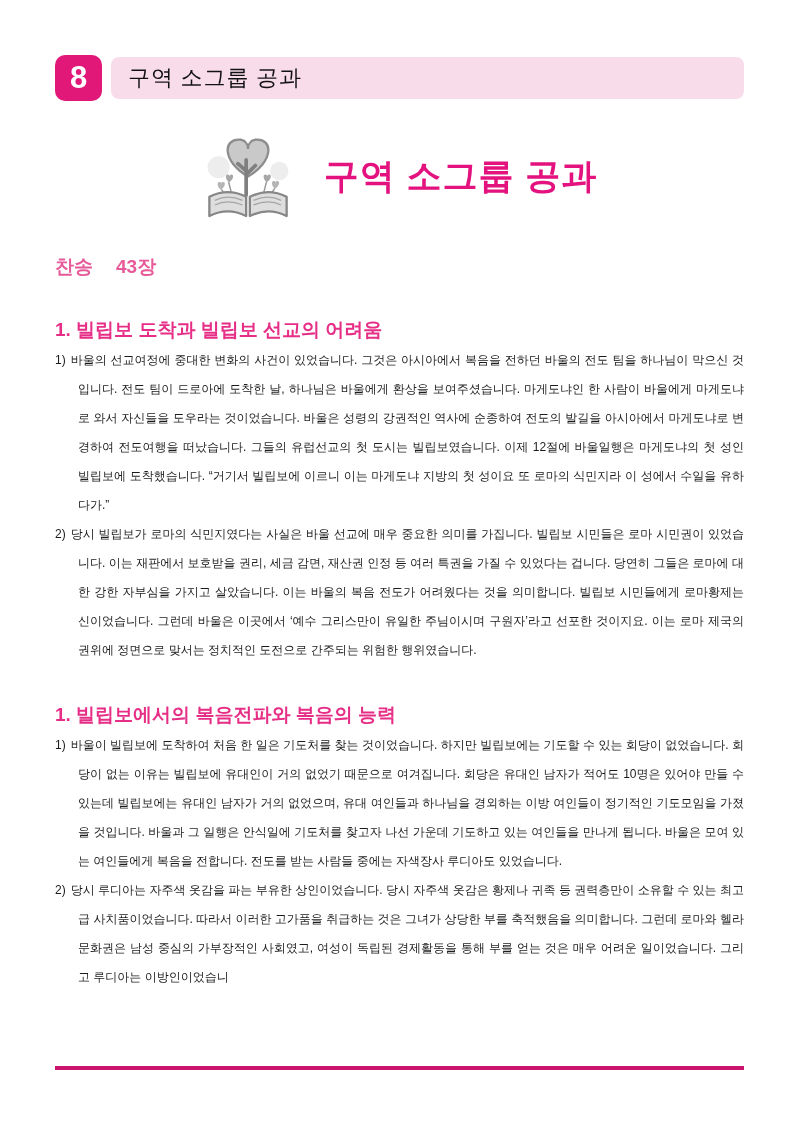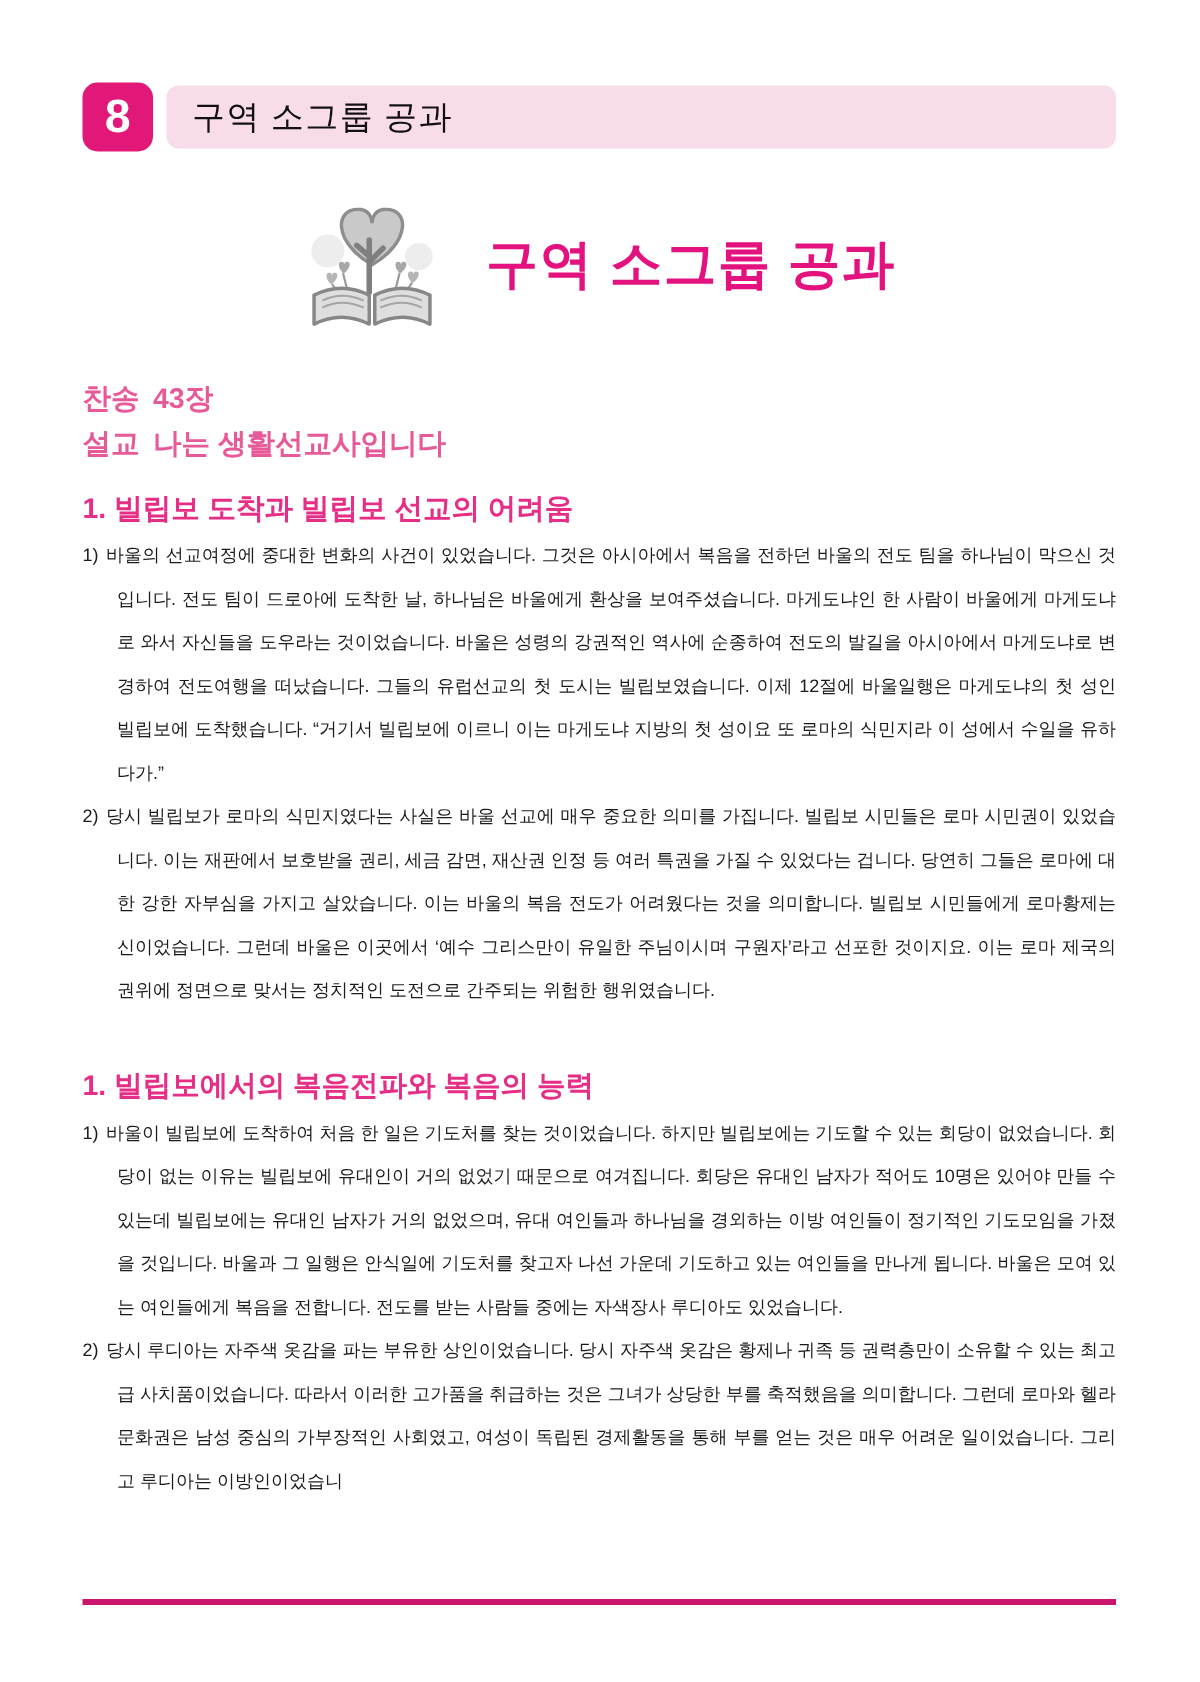--- a/index.html
+++ b/index.html
@@ -69,30 +69,30 @@
     color: #e3127e;
     font-size: 35px;
     font-weight: 800;
     letter-spacing: 1px;
   }
 
   
   .info-block { margin-top: 27px; }
   .info-row {
     display: flex;
-    gap: 9px;
+    gap: 23px;
     font-size: 19px;
     font-weight: bold;
     color: #e75a99;
     line-height: 30px;
   }
   .info-label { flex: 0 0 auto; }
 
   
-  .section-1 { margin-top: 15px; }
+  .section-1 { margin-top: 35px; }
   .section-2 { margin-top: 37px; }
   .section-heading {
     color: #e62e87;
     font-size: 19px;
     font-weight: bold;
     line-height: 26px;
     margin-bottom: 3px;
   }
   .para {
     font-size: 12px;
@@ -151,24 +151,20 @@
       </svg>
     </span>
     <span class="lesson-title">구역 소그룹 공과</span>
   </div>
 
   <div class="info-block">
     <div class="info-row">
       <span class="info-label">찬송</span>
       <span class="info-value">43장</span>
     </div>
-    <div class="info-row">
-      <span class="info-label">설교</span>
-      <span class="info-value">나는 생활선교사입니다</span>
-    </div>
   </div>
 
   <div class="section-1">
     <div class="section-heading">1. 빌립보 도착과 빌립보 선교의 어려움</div>
     <div class="para">
       <span class="para-marker">1)</span><span>바울의 선교여정에 중대한 변화의 사건이 있었습니다. 그것은 아시아에서 복음을 전하던 바울의 전도 팀을 하나님이 막으신 것입니다. 전도 팀이 드로아에 도착한 날, 하나님은 바울에게 환상을 보여주셨습니다. 마게도냐인 한 사람이 바울에게 마게도냐로 와서 자신들을 도우라는 것이었습니다. 바울은 성령의 강권적인 역사에 순종하여 전도의 발길을 아시아에서 마게도냐로 변경하여 전도여행을 떠났습니다. 그들의 유럽선교의 첫 도시는 빌립보였습니다. 이제 12절에 바울일행은 마게도냐의 첫 성인 빌립보에 도착했습니다. “거기서 빌립보에 이르니 이는 마게도냐 지방의 첫 성이요 또 로마의 식민지라 이 성에서 수일을 유하다가.”</span>
     </div>
     <div class="para">
       <span class="para-marker">2)</span><span>당시 빌립보가 로마의 식민지였다는 사실은 바울 선교에 매우 중요한 의미를 가집니다. 빌립보 시민들은 로마 시민권이 있었습니다. 이는 재판에서 보호받을 권리, 세금 감면, 재산권 인정 등 여러 특권을 가질 수 있었다는 겁니다. 당연히 그들은 로마에 대한 강한 자부심을 가지고 살았습니다. 이는 바울의 복음 전도가 어려웠다는 것을 의미합니다. 빌립보 시민들에게 로마황제는 신이었습니다. 그런데 바울은 이곳에서 ‘예수 그리스만이 유일한 주님이시며 구원자’라고 선포한 것이지요. 이는 로마 제국의 권위에 정면으로 맞서는 정치적인 도전으로 간주되는 위험한 행위였습니다.</span>
     </div>

